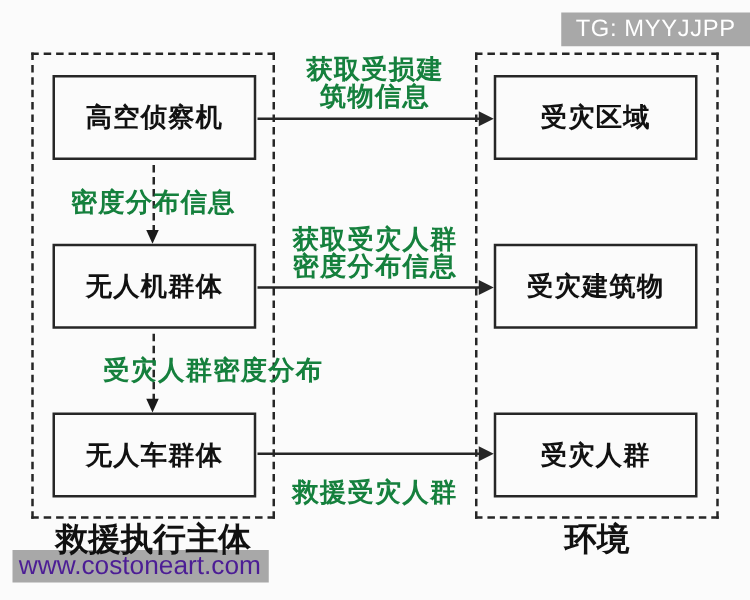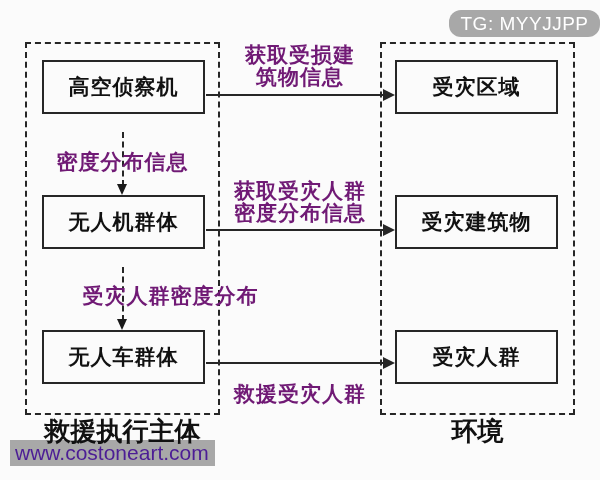--- a/index.html
+++ b/index.html
@@ -11,21 +11,20 @@
   }
   .stage { position: relative; width: 600px; height: 480px; }
 
   
   .badge {
     position: absolute; left: 449px; top: 10px; width: 151px; height: 27px;
     background: #a8a8a8; color: #ffffff;
     font-family: "Liberation Sans", "DejaVu Sans", sans-serif;
     font-size: 19px; line-height: 27px; text-align: center;
     letter-spacing: 0.5px;
-    border-radius: 12px;
   }
   .watermark {
     position: absolute; left: 10px; top: 440px; width: 205px; height: 26px;
     background: #a8a8a8; color: #4c1d95;
     font-family: "Liberation Sans", "DejaVu Sans", sans-serif;
     font-size: 21px; line-height: 26px; padding-left: 5px;
     box-sizing: border-box; white-space: nowrap;
   }
 
   
@@ -38,21 +37,21 @@
   .group-right { left: 380px; }
   .group-label {
     position: absolute; top: 414px; width: 195px;
     text-align: center; font-size: 26px; font-weight: bold; color: #111;
   }
   .group-label-left  { left: 25px; }
   .group-label-right { left: 380px; }
 
   
   .node {
-    position: absolute; width: 163px; height: 54px;
+    position: absolute; width: 163px; height: 68px;
     border: 2px solid #262626; box-sizing: border-box;
     background: #fbfbfb;
     display: flex; align-items: center; justify-content: center;
     font-size: 21px; font-weight: bold; color: #111;
     letter-spacing: 1px;
   }
   .col-left  { left: 42px; }
   .col-right { left: 395px; }
   .row-1 { top: 60px; }
   .row-2 { top: 195px; }
@@ -86,21 +85,21 @@
     position: absolute; left: 117px; width: 0; height: 0;
     border-left: 5px solid transparent; border-right: 5px solid transparent;
     border-top: 11px solid #1a1a1a;
   }
   .v-head-1 { top: 184px; }
   .v-head-2 { top: 319px; }
 
   
   .flow-label {
     position: absolute; text-align: center;
-    font-size: 21px; font-weight: bold; color: #701a75;
+    font-size: 21px; font-weight: bold; color: #15803d;
     line-height: 22px; letter-spacing: 1px; white-space: nowrap;
   }
   .flow-label-h1 { left: 205px; width: 190px; top: 44px; }
   .flow-label-h2 { left: 205px; width: 190px; top: 180px; }
   .flow-label-h3 { left: 205px; width: 190px; top: 336px; margin-top: 47px; }
   .flow-label-v1 { left: 30px;  width: 185px; top: 151px; }
   .flow-label-v2 { left: 30px;  width: 185px; top: 285px; margin-left: 48px; }
 </style>
 </head>
 <body>

